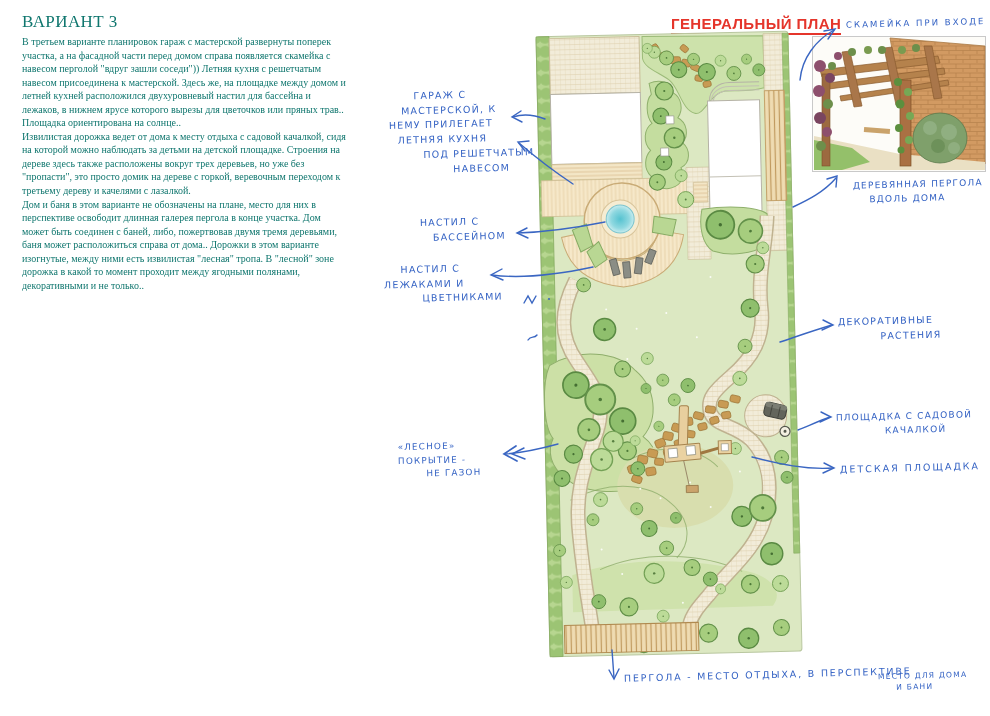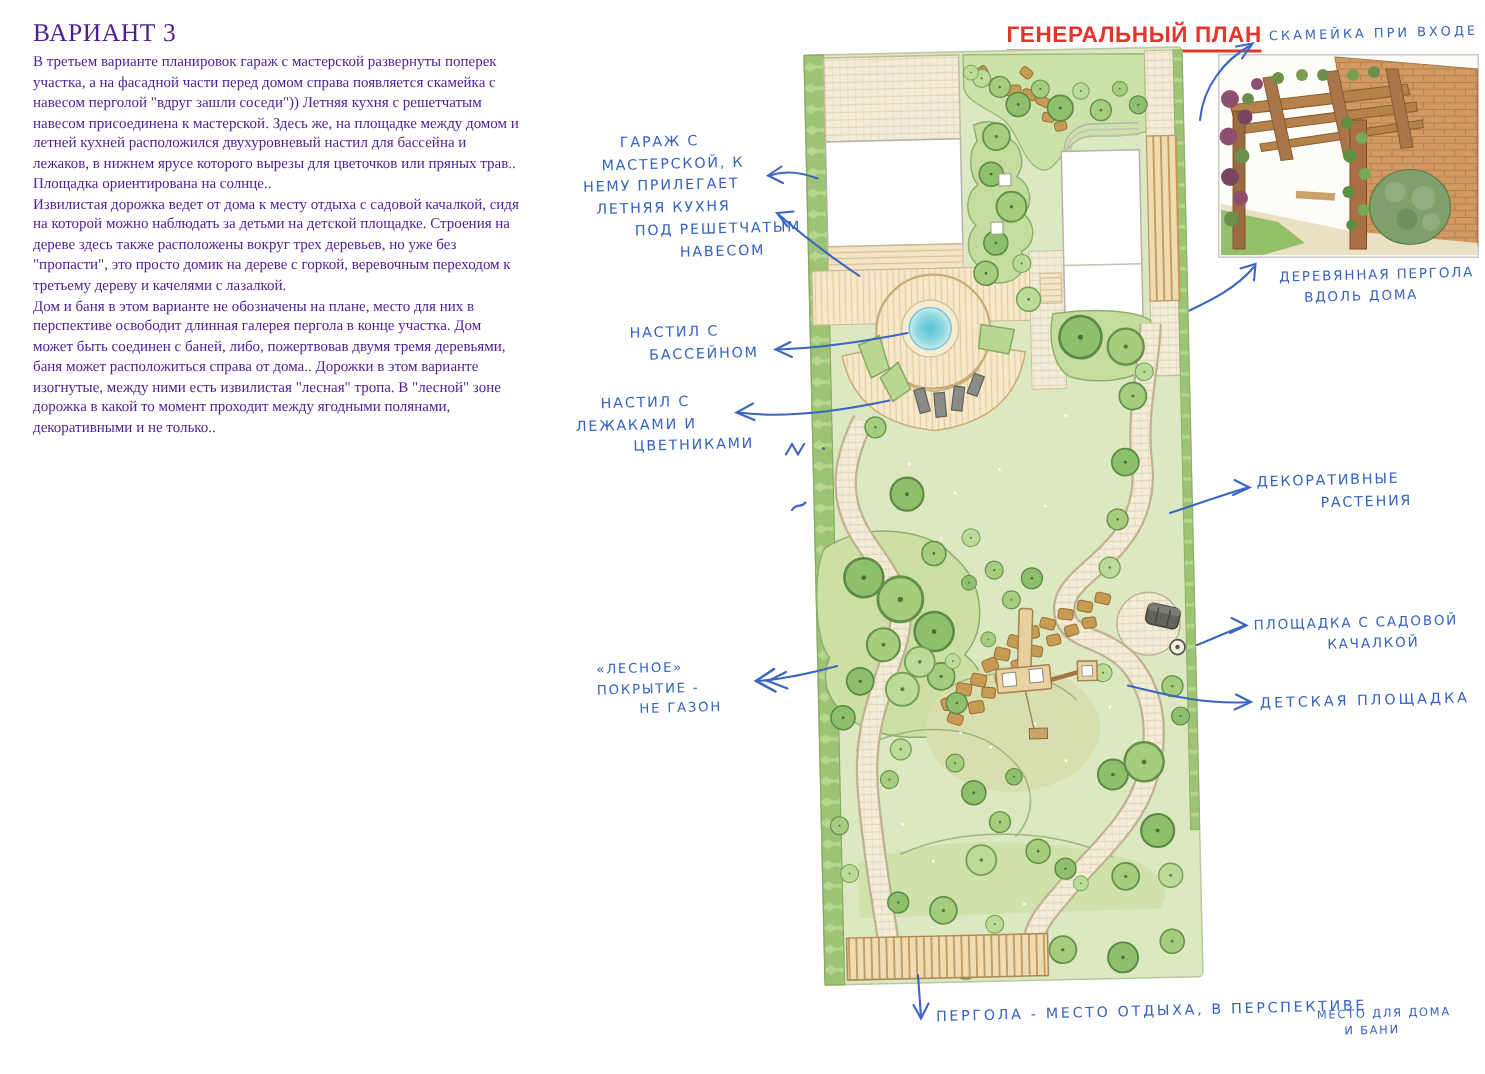--- a/index.html
+++ b/index.html
@@ -1,19 +1,19 @@
 <!DOCTYPE html>
 <html><head>
 <meta charset="utf-8">
 <style>
   html,body{margin:0;padding:0;background:#ffffff;}
   #page{position:relative;width:990px;height:716px;background:#ffffff;overflow:hidden;
         font-family:"Liberation Serif",serif;}
   
-  #desc{position:absolute;left:22px;top:12px;width:326px;color:#4c1d95;}
+  #desc{position:absolute;left:22px;top:12px;width:326px;color:#0f766e;}
   #desc h1{font-size:17px;font-weight:normal;margin:0 0 3px 0;letter-spacing:.4px;}
   #desc p{font-size:10px;line-height:1.355;margin:0;}
   
   #plan-title{position:absolute;left:671px;top:15px;font-family:"Liberation Sans",sans-serif;
      font-size:15px;font-weight:bold;color:#e5352b;letter-spacing:.4px;
      border-bottom:2px solid #e5352b;padding-bottom:1px;}
   
   .hand{position:absolute;color:#3563c4;font-family:"DejaVu Sans",sans-serif;
      font-size:9.5px;letter-spacing:1.2px;line-height:1.55;white-space:pre;
      transform:rotate(-1.5deg);}

